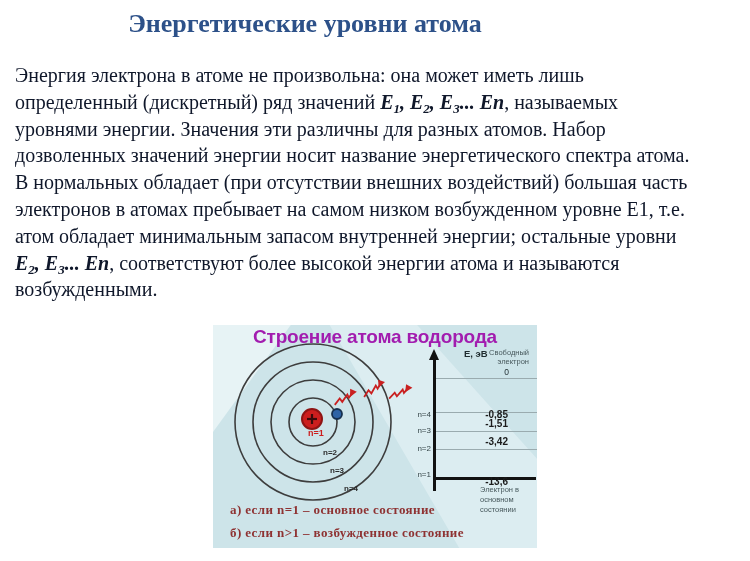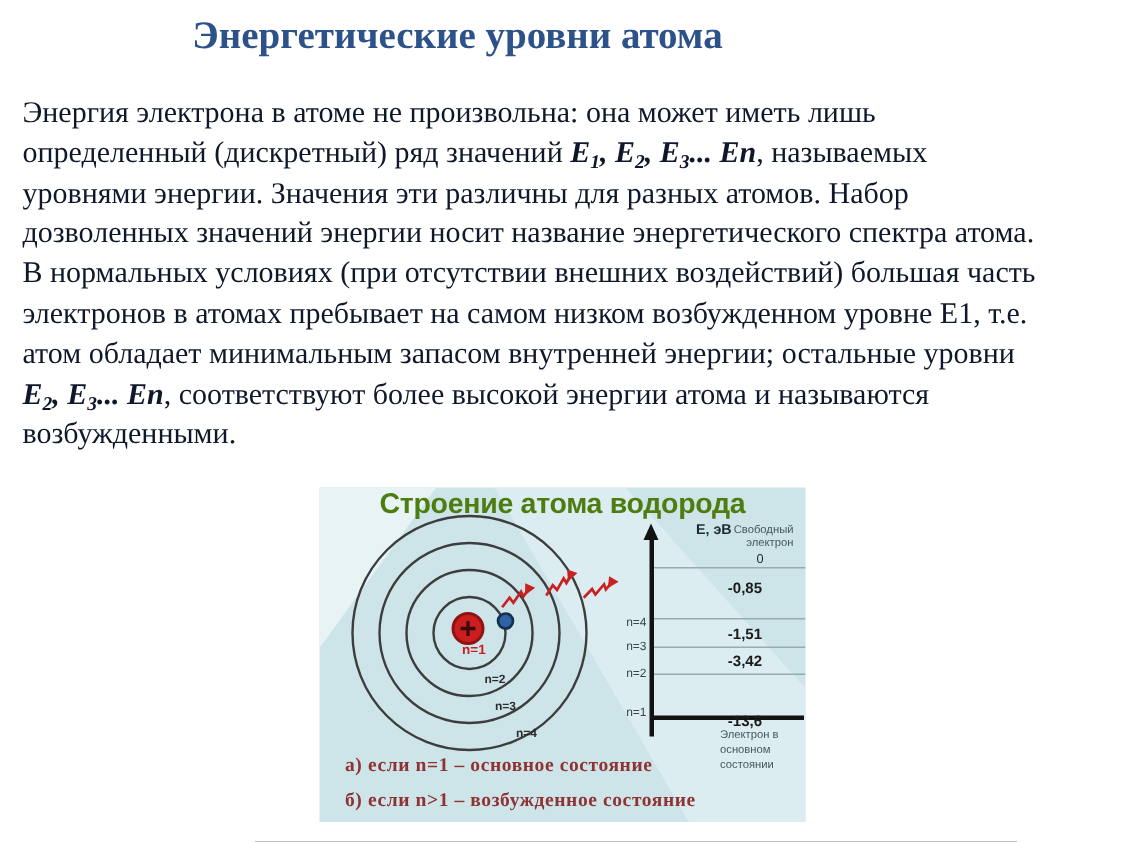--- a/index.html
+++ b/index.html
@@ -30,21 +30,21 @@
   .bg-tri{
     position:absolute;left:0;top:0;width:100%;height:100%;
     background:#e7f3f5;clip-path:polygon(0 0,24% 0,0 48%);
   }
   .bg-band{
     position:absolute;left:0;top:0;width:100%;height:100%;
     background:#dcedf1;clip-path:polygon(36% 0,63% 0,100% 60%,100% 100%,76% 100%);
   }
   .fig-title{
     position:absolute;top:1px;left:0;width:100%;text-align:center;
-    font-size:19px;font-weight:700;color:#4d7c0f;letter-spacing:-0.2px;
+    font-size:19px;font-weight:700;color:#a21caf;letter-spacing:-0.2px;
   }
   .atom-svg{position:absolute;left:0;top:0;}
   .orbit-label{position:absolute;font-size:8px;font-weight:700;color:#2b2b2b;}
   .orbit-label.n1{left:95px;top:103px;color:#cc1d1d;font-size:9px;}
   .orbit-label.n2{left:110px;top:123px;}
   .orbit-label.n3{left:117px;top:141px;}
   .orbit-label.n4{left:131px;top:159px;}
   
   .eaxis-label{position:absolute;left:206px;top:23px;font-size:9.5px;font-weight:700;color:#1e2b2e;padding-left:45px;}
   .eaxis{position:absolute;left:220px;top:34px;width:3px;height:132px;background:#121212;}
@@ -54,21 +54,21 @@
     border-bottom:11px solid #121212;
   }
   .eline{position:absolute;left:223px;height:1px;background:#9aabaf;width:101px;}
   .eline.l0{top:53px;width:104px;}
   .eline.l1{top:87px;}
   .eline.l2{top:106px;}
   .eline.l3{top:124px;}
   .eline.lg{top:152px;height:3px;background:#121212;width:100px;}
   .eval{position:absolute;left:245px;width:50px;text-align:right;
         font-size:10px;font-weight:700;color:#1b1b1b;}
-  .eval.v0{top:62px;text-align:right;}.eval.v1{top:93px;}.eval.v2{top:111px;}.eval.v3{top:151px;}
+  .eval.v0{top:84px;text-align:right;}.eval.v1{top:93px;}.eval.v2{top:111px;}.eval.v3{top:151px;}
   .nlvl{position:absolute;left:194px;width:24px;text-align:right;
         font-size:8px;color:#37474a;}
   .nlvl.n4{top:85px;}.nlvl.n3{top:101px;}.nlvl.n2{top:119px;}.nlvl.n1{top:145px;}
   .free-e{
     position:absolute;left:254px;top:23px;width:62px;text-align:right;
     font-size:7.5px;line-height:9px;color:#47585c;
   }
   .zero-label{position:absolute;left:282px;top:42px;width:14px;text-align:right;
     font-size:8.5px;color:#1e2b2e;}
   .ground-note{
@@ -89,21 +89,21 @@
 
 <div class="slide">
 
   <h1 class="slide-title">Энергетические уровни атома</h1>
 
   <div class="body-text">
       <div class="bline"><span class="seg-n">Энергия электрона в атоме не произвольна: она может иметь лишь</span></div>
       <div class="bline"><span class="seg-n">определенный (дискретный) ряд значений </span><span class="seg-b">E</span><span class="seg-sub">1</span><span class="seg-b">, E</span><span class="seg-sub">2</span><span class="seg-b">, E</span><span class="seg-sub">3</span><span class="seg-b">... En</span><span class="seg-n">, называемых</span></div>
       <div class="bline"><span class="seg-n">уровнями энергии. Значения эти различны для разных атомов. Набор</span></div>
       <div class="bline"><span class="seg-n">дозволенных значений энергии носит название энергетического спектра атома.</span></div>
-      <div class="bline"><span class="seg-n">В нормальных условиях (при отсутствии внешних воздействий) большая часть</span></div>
+      <div class="bline"><span class="seg-n">В нормальных обладает (при отсутствии внешних воздействий) большая часть</span></div>
       <div class="bline"><span class="seg-n">электронов в атомах пребывает на самом низком возбужденном уровне Е1, т.е.</span></div>
       <div class="bline"><span class="seg-n">атом обладает минимальным запасом внутренней энергии; остальные уровни</span></div>
       <div class="bline"><span class="seg-b">Е</span><span class="seg-sub">2</span><span class="seg-b">, Е</span><span class="seg-sub">3</span><span class="seg-b">... Еn</span><span class="seg-n">, соответствуют более высокой энергии атома и называются</span></div>
       <div class="bline"><span class="seg-n">возбужденными.</span></div>
     </div>
 
   <div class="figure">
     <div class="bg-tri"></div>
     <div class="bg-band"></div>
 

